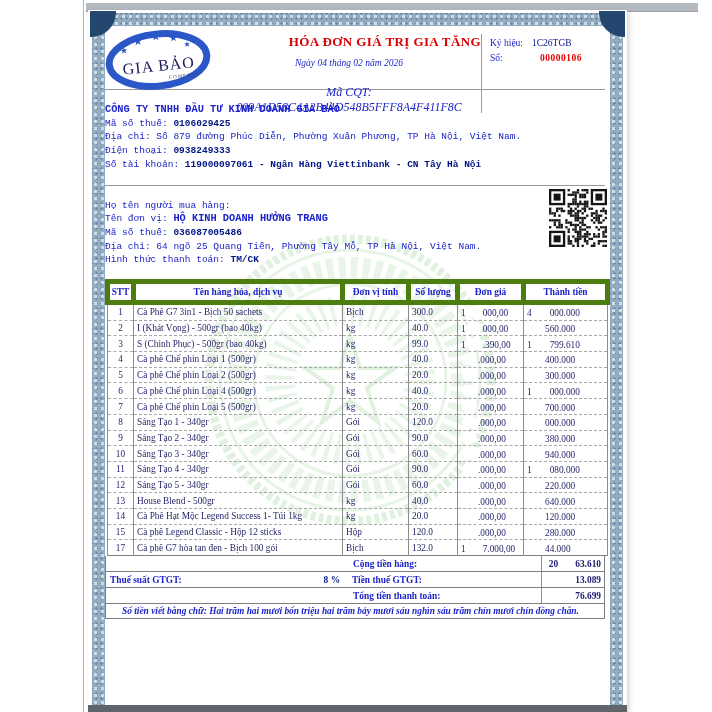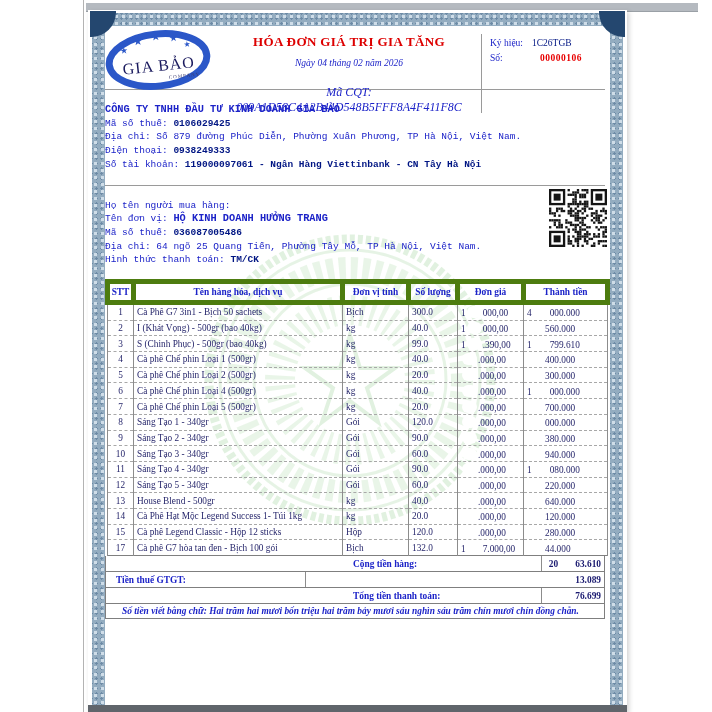--- a/index.html
+++ b/index.html
@@ -20,21 +20,21 @@
   .b-right{right:4px;top:3px;bottom:0;width:13px;}
   .corner{position:absolute;width:26px;height:26px;background:#24476f;z-index:2;}
   .corner-tl{left:2px;top:1px;border-radius:0 0 95% 0;}
   .corner-tr{right:2px;top:1px;border-radius:0 0 0 95%;}
   .bottom-band{position:absolute;left:0;right:0;bottom:0;height:7px;background:#60656b;z-index:3;}
   .content{position:absolute;left:17px;top:16px;width:500px;}
   
   .hdr{display:grid;grid-template-columns:112px 1fr 124px;height:62px;}
   .logo-wrap{padding-top:2px;}
   .hdr-center{text-align:center;padding-top:8px;}
-  .inv-title{font-size:13px;font-weight:bold;color:#dd0000;letter-spacing:.4px;}
+  .inv-title{font-size:13px;font-weight:bold;color:#dd0000;letter-spacing:.4px;text-align:right;}
   .inv-date{font-size:9.5px;font-style:italic;margin-top:8px;}
   .inv-cqt{font-size:12px;font-style:italic;margin-top:17px;}
   .hdr-right{border-left:1px solid #9a9a9a;margin:8px 0 2px 0;padding:4px 0 0 8px;font-size:9.5px;}
   .hdr-right .row{display:flex;margin-bottom:5px;}
   .hdr-right .lab{width:42px;}
   .serial-val{color:#001583;}
   .num-val{color:#e80000;font-weight:bold;letter-spacing:.5px;margin-left:8px;}
   hr.sep{border:0;border-top:1px solid #9a9a9a;margin:1px 0;}
   
   .party{font-size:9.5px;line-height:13.7px;padding:12px 0;font-family:Liberation Mono, monospace;}
@@ -516,20 +516,24 @@
 
       <div class="trow">
         <div class="t-span">Cộng tiền hàng:</div>
         <div class="t-amt">
             <span>20</span>
             <span class="rd rd-s1"></span>
             <span>63.610</span>
           </div>
       </div>
       <div class="trow">
+        <div class="t-a">
+          <span>Thuế suất GTGT:</span>
+          <span class="vat-rate">8 %</span>
+        </div>
         <div class="t-b">Tiền thuế GTGT:</div>
         <div class="t-amt">
             <span></span>
             <span class="rd rd-s2"></span>
             <span>13.089</span>
           </div>
       </div>
       <div class="trow">
         <div class="t-span">Tổng tiền thanh toán:</div>
         <div class="t-amt">

